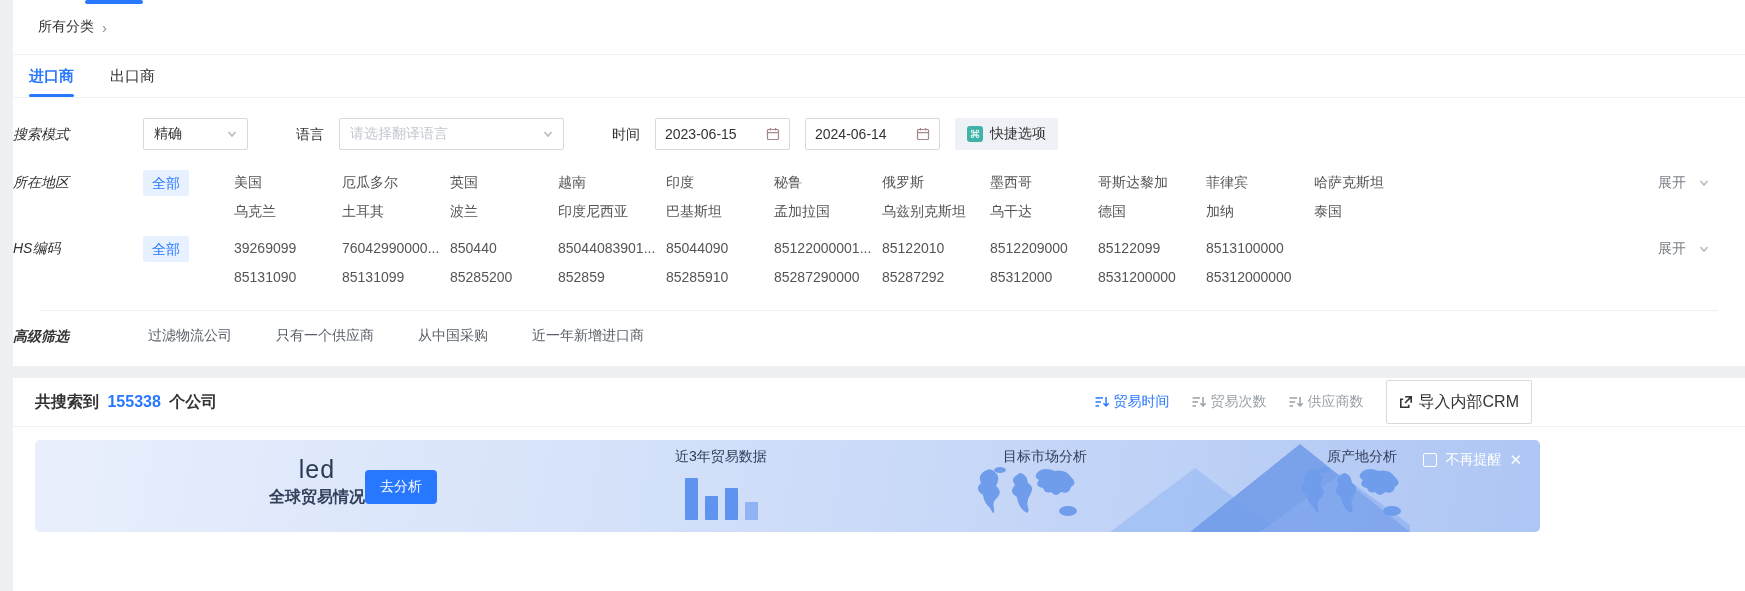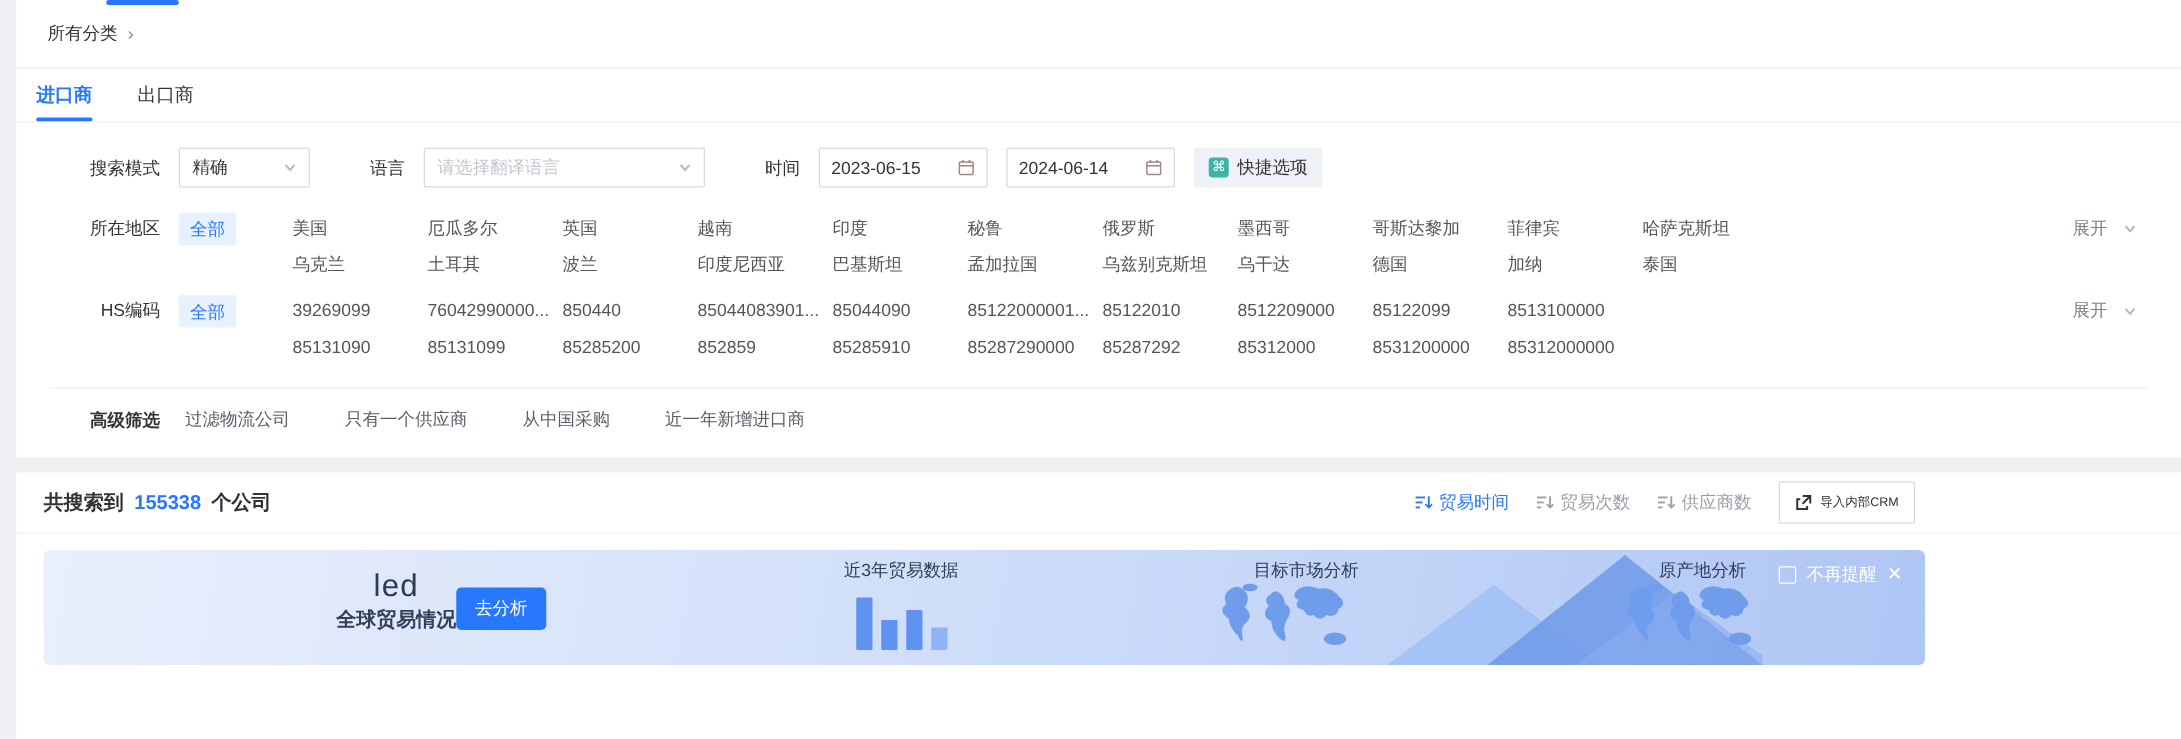--- a/index.html
+++ b/index.html
@@ -14,21 +14,21 @@
   .breadcrumb-row .crumb { font-size:14px; color:#333; }
   .breadcrumb-row .arrow { margin-left:8px; color:#8a8f99; font-size:15px; }
 
   .tabs-row { height:43px; display:flex; align-items:stretch; padding-left:16px; border-bottom:1px solid #eef0f2; }
   .tab { position:relative; display:flex; align-items:center; margin-right:36px; font-size:15px; color:#333; cursor:pointer; }
   .tab.active { color:#2878ff; font-weight:bold; }
   .tab.active::after { content:""; position:absolute; left:0; right:0; bottom:0; height:3px; background:#2878ff; border-radius:2px; }
 
   .filter-area { padding-bottom:0; }
   .frow { display:flex; align-items:flex-start; }
-  .flabel { flex:0 0 115px; text-align:right; line-height:32px; color:#333; }
+  .flabel { flex:0 0 115px; line-height:32px; color:#333;font-style:italic; }
   .flabel.bold { font-weight:bold; }
 
   .row-controls { margin-top:20px; align-items:center; }
   .select-box { display:flex; align-items:center; justify-content:space-between; height:32px; border:1px solid #d9d9d9; border-radius:2px; background:#fff; padding:0 10px; margin-left:15px; cursor:pointer; }
   .select-box .val { color:#333; }
   .select-box .placeholder { color:#c3c7cf; }
   .sel-mode { width:105px; }
   .sel-lang { width:225px; }
   .chev { width:10px; height:10px; flex:none; margin-left:8px; }
   .chev polyline { fill:none; stroke:#b6bac2; stroke-width:1.6; }
@@ -55,21 +55,21 @@
   .section-gap { height:12px; background:#eef0f3; flex:none; }
 
   .panel-results { background:#fff; flex:1; }
   .results-bar { display:flex; align-items:center; height:48px; margin:0 213px 0 22px; border-bottom:0; }
   .results-count { font-size:16px; color:#333; font-weight:bold; }
   .results-count .num { color:#2878ff; margin:0 4px; }
   .results-right { margin-left:auto; display:flex; align-items:center; gap:22px; }
   .sort-item { display:flex; align-items:center; gap:5px; font-size:14px; color:#9aa0a8; cursor:pointer; }
   .sort-item.active { color:#2878ff; }
   .sort-icon { width:14px; height:14px; }
-  .crm-btn { display:flex; align-items:center; gap:6px; height:34px; padding:0 12px; background:#fff; border:1px solid #d9d9d9; border-radius:2px; font-size:10px; color:#333; cursor:pointer; }
+  .crm-btn { display:flex; align-items:center; gap:6px; height:44px; padding:0 12px; background:#fff; border:1px solid #d9d9d9; border-radius:2px; font-size:16px; color:#333; cursor:pointer; }
   .results-divider { height:1px; background:#f0f1f3; }
 
   .banner { position:relative; margin:13px 0 0 22px; width:1505px; height:92px; border-radius:5px; overflow:hidden;
             background:linear-gradient(100deg,#e9effc 0%,#d7e3fa 35%,#c2d4f7 70%,#aec6f4 100%); }
   .banner-kw-group { position:absolute; left:207px; top:14px; width:150px; text-align:center; }
   .banner-kw { font-size:25px; color:#2b3a55; letter-spacing:1px; line-height:30px; }
   .banner-sub { font-size:16px; color:#33405c; line-height:26px;font-weight:bold; }
   .analyze-btn { position:absolute; left:330px; top:30px; background:#2878ff; color:#fff; border:none; border-radius:4px; font-size:14px; padding:8px 15px; cursor:pointer; }
   .banner-label { position:absolute; top:8px; font-size:14px; color:#2f3d58; }
   .lbl-trade { left:640px; }

